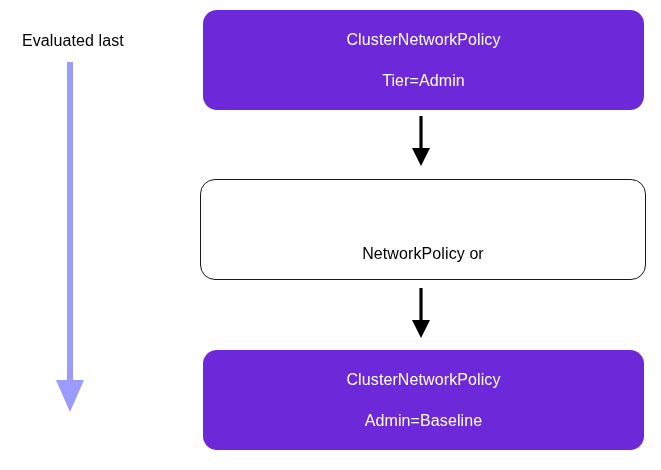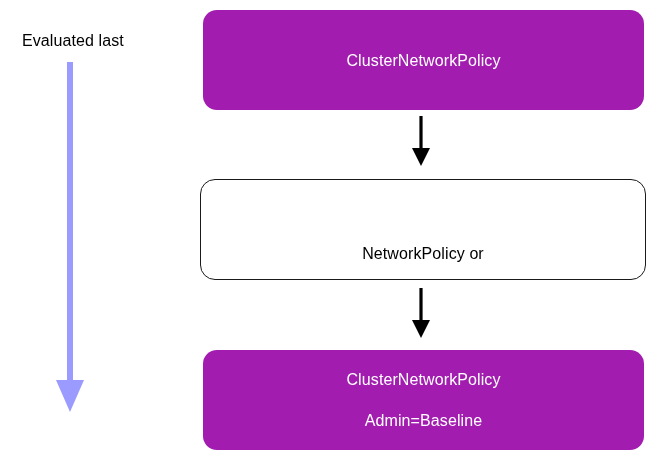--- a/index.html
+++ b/index.html
@@ -43,21 +43,21 @@
   
   .policy-box {
     position: absolute;
     box-sizing: border-box;
     display: flex;
     flex-direction: column;
     align-items: center;
     justify-content: center;
   }
   .policy-box.filled {
-    background: #a21caf;
+    background: #6d28d9;
     border-radius: 14px;
   }
   .policy-box.outlined {
     background: #ffffff;
     border: 1.5px solid #1a1a1a;
     border-radius: 15px;
   }
   .box-line {
     font-size: 16px;
     line-height: 19px;
@@ -94,20 +94,21 @@
   <div class="eval-label" id="eval-first-label">Evaluated last</div>
 
   <svg id="order-arrow-svg" viewBox="0 0 50 352" aria-hidden="true">
     <line x1="24" y1="0" x2="24" y2="320" stroke="#9a9aff" stroke-width="6"></line>
     <polygon points="24,350 10,318 38,318" fill="#9a9aff"></polygon>
   </svg>
 
 
   <div class="policy-box filled" id="box-admin">
     <div class="box-line title">ClusterNetworkPolicy</div>
+    <div class="box-line subtitle">Tier=Admin</div>
   </div>
 
   <svg class="flow-arrow-svg" id="flow-arrow-1-svg" viewBox="0 0 30 52" aria-hidden="true">
     <line x1="15" y1="0" x2="15" y2="34" stroke="#000000" stroke-width="3.2"></line>
     <polygon points="15,50 6,32 24,32" fill="#000000"></polygon>
   </svg>
 
   <div class="policy-box outlined" id="box-namespaced">
     <div class="box-line stacked">NetworkPolicy or</div>
   </div>

